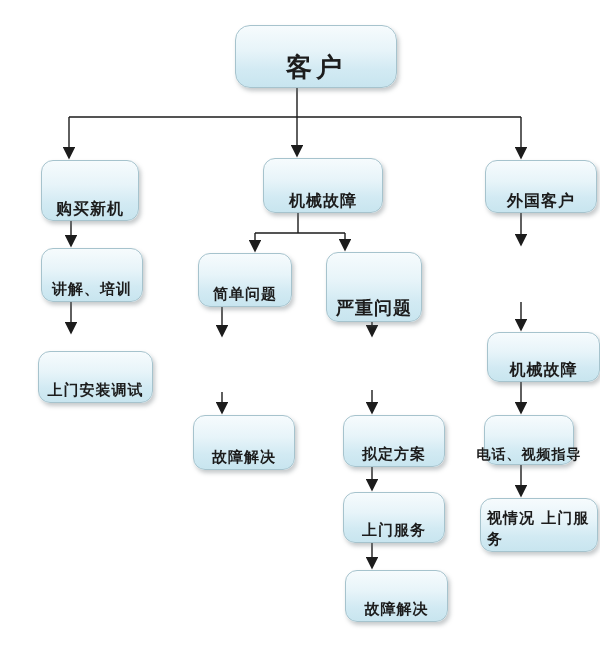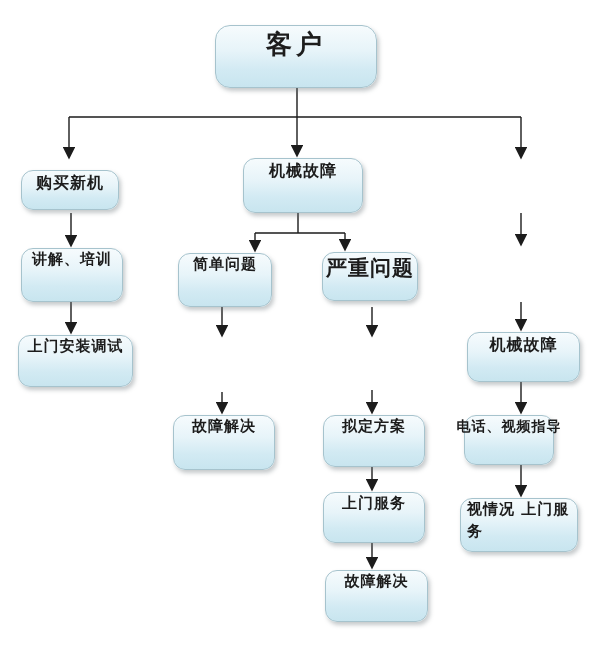--- a/index.html
+++ b/index.html
@@ -9,32 +9,33 @@
     background:#ffffff;
     font-family:"DejaVu Sans","Liberation Sans",sans-serif;
     overflow:hidden;
   }
   .connectors{position:absolute;left:0;top:0;z-index:0;}
   .node{
     position:absolute;
     z-index:1;
     box-sizing:border-box;
     display:flex;
-    align-items:flex-start;
+    align-items:flex-end;
     justify-content:center;
     background:linear-gradient(180deg,#f6fbfd 0%,#e7f4f9 40%,#d2eaf3 72%,#c8e5ef 100%);
     border:1px solid #a6c3cd;
     border-radius:12px;
     box-shadow:2px 3px 4px rgba(110,120,126,0.40);
     color:#1c1c1c;
     font-size:16px;
     font-weight:600;
     letter-spacing:1px;
     line-height:1.45;
     text-align:center;
+    margin-left:20px;
   }
   .node .txt{display:block;white-space:nowrap;}
   .node.wrap .txt{white-space:normal;text-align:left;}
   .node.title{border-radius:15px;}
   .node.title .txt{font-size:26px;letter-spacing:4px;font-weight:700;}
 </style>
 </head>
 <body>
 
 <div class="canvas">
@@ -71,38 +72,41 @@
       <line x1="521" y1="302" x2="521" y2="329" marker-end="url(#arw)"></line>
       <line x1="521" y1="382" x2="521" y2="412" marker-end="url(#arw)"></line>
       <line x1="521" y1="465" x2="521" y2="495" marker-end="url(#arw)"></line>
     </g>
   </svg>
 
   <div class="node title" style="left:215px;top:25px;width:162px;height:63px">
     <span class="txt">客户</span>
   </div>
 
-  <div class="node" style="left:21px;top:170px;width:98px;height:40px">
+  <div class="node" style="left:21px;top:160px;width:98px;height:61px">
     <span class="txt">购买新机</span>
   </div>
   <div class="node" style="left:243px;top:158px;width:120px;height:55px">
     <span class="txt">机械故障</span>
+  </div>
+  <div class="node" style="left:465px;top:160px;width:112px;height:53px">
+    <span class="txt">外国客户</span>
   </div>
 
   <div class="node" style="left:178px;top:253px;width:94px;height:54px;font-size:15px">
     <span class="txt">简单问题</span>
   </div>
   <div class="node" style="left:21px;top:248px;width:102px;height:54px;font-size:15px">
     <span class="txt">讲解、培训</span>
   </div>
-  <div class="node" style="left:322px;top:252px;width:96px;height:49px;font-size:21px">
+  <div class="node" style="left:306px;top:252px;width:96px;height:70px;font-size:18px">
     <span class="txt">严重问题</span>
   </div>
 
-  <div class="node" style="left:18px;top:335px;width:115px;height:52px;font-size:15px">
+  <div class="node" style="left:18px;top:351px;width:115px;height:52px;font-size:15px">
     <span class="txt">上门安装调试</span>
   </div>
   <div class="node" style="left:467px;top:332px;width:113px;height:50px">
     <span class="txt">机械故障</span>
   </div>
 
   <div class="node" style="left:173px;top:415px;width:102px;height:55px;font-size:15px">
     <span class="txt">故障解决</span>
   </div>
   <div class="node" style="left:323px;top:415px;width:102px;height:52px;font-size:15px">

